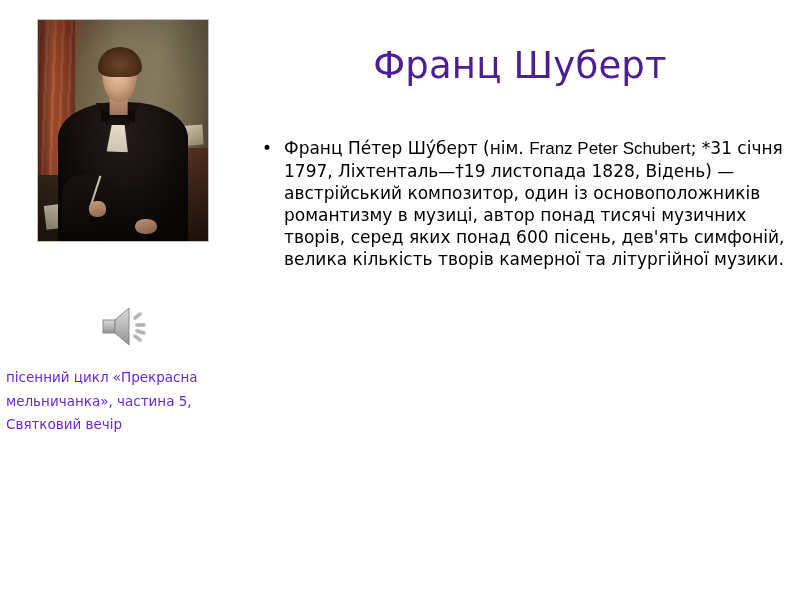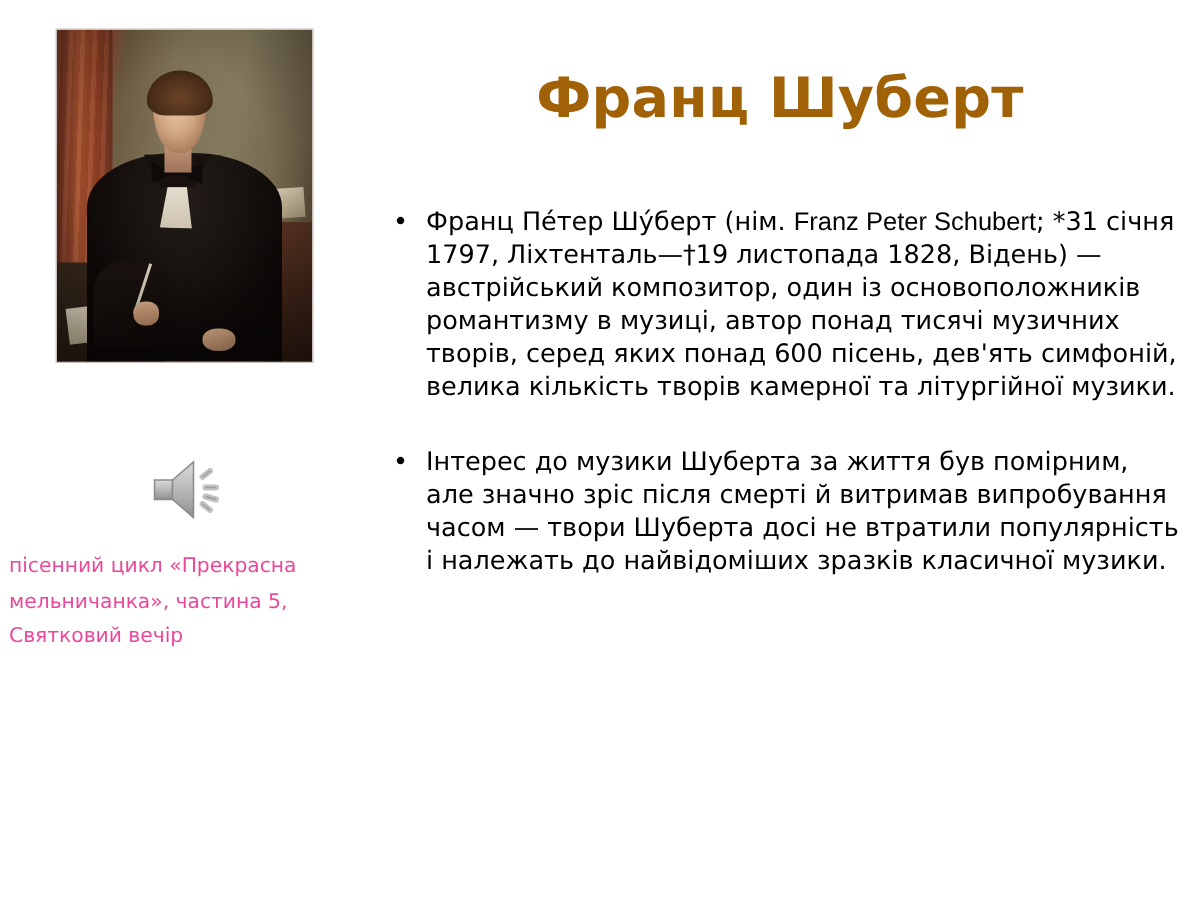--- a/index.html
+++ b/index.html
@@ -211,36 +211,36 @@
   }
 
   
   .audio-caption {
     position: absolute;
     left: 6px;
     top: 366px;
     width: 246px;
     font-size: 13.5px;
     line-height: 1.75;
-    color: #ec4899;
+    color: #6d28d9;
     font-family: "DejaVu Sans", "Liberation Sans", sans-serif;
   }
 
   
   .slide-title {
     position: absolute;
     left: 258px;
     top: 46px;
     width: 524px;
     text-align: center;
     font-size: 37px;
     line-height: 1.1;
-    font-weight: bold;
+    font-weight: normal;
     letter-spacing: .2px;
-    color: #a16207;
+    color: #4c1d95;
     margin: 0;
     font-family: "DejaVu Sans", "Liberation Sans", sans-serif;
   }
 
   
   .body-list {
     position: absolute;
     left: 258px;
     top: 137px;
     width: 530px;
@@ -328,18 +328,15 @@
   </div>
 
   <div class="audio-caption">пісенний цикл «Прекрасна мельничанка», частина 5, Святковий вечір</div>
 
   <h1 class="slide-title">Франц Шуберт</h1>
 
   <ul class="body-list">
     <li class="body-item">
       <span>Франц Пе́тер Шу́берт (нім. </span><span class="lat">Franz Peter Schubert</span><span>; *31 січня 1797, Ліхтенталь—†19 листопада 1828, Відень) — австрійський композитор, один із основоположників романтизму в музиці, автор понад тисячі музичних творів, серед яких понад 600 пісень, дев'ять симфоній, велика кількість творів камерної та літургійної музики.</span>
     </li>
-    <li class="body-item">
-      <span>Інтерес до музики Шуберта за життя був помірним, але значно зріс після смерті й витримав випробування часом — твори Шуберта досі не втратили популярність і належать до найвідоміших зразків класичної музики.</span>
-    </li>
   </ul>
 
 </div>
 
 </body></html>

